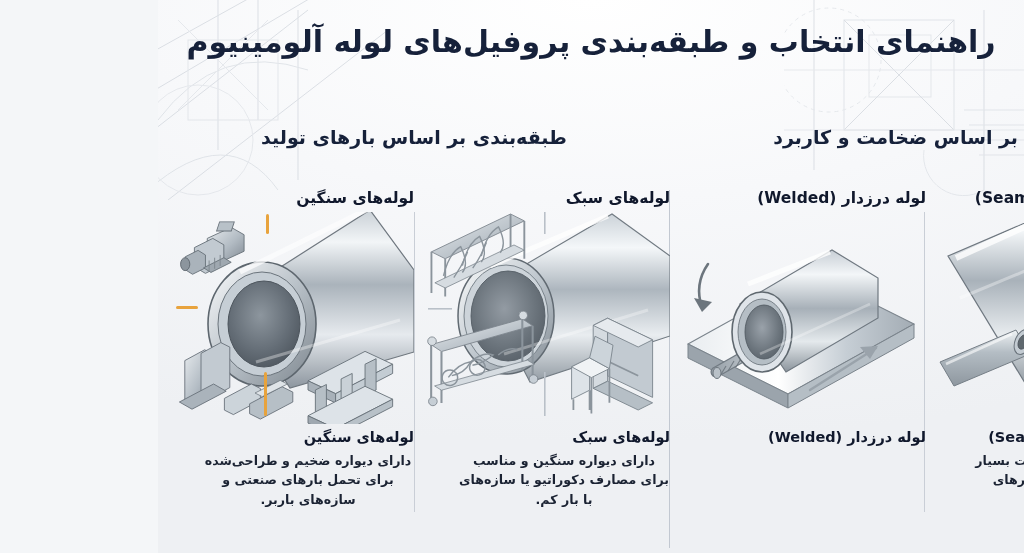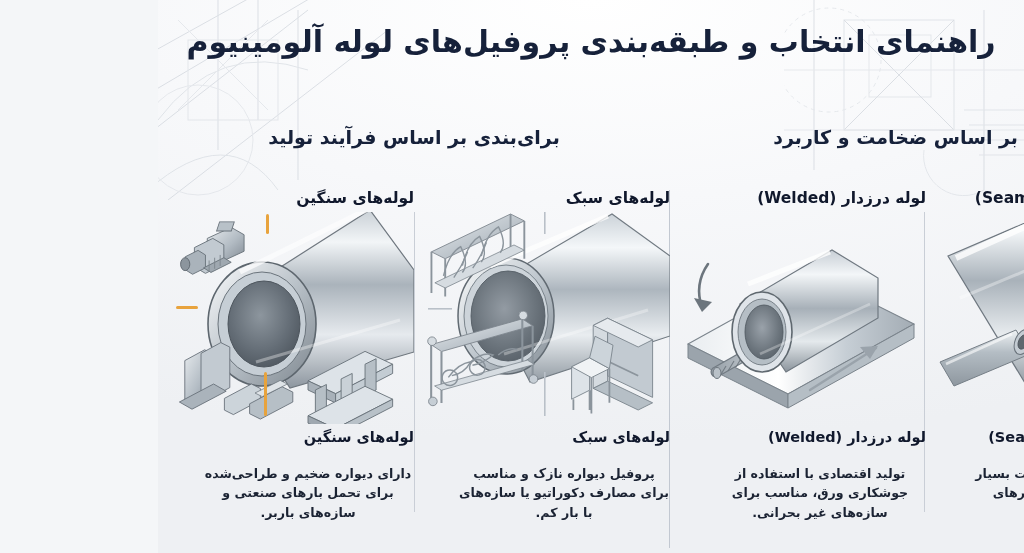--- a/index.html
+++ b/index.html
@@ -51,21 +51,21 @@
   }
   .art{position:relative;width:244px;height:212px;margin-top:2px;}
   .art svg{display:block;width:100%;height:100%;}
 
   .cap-title{
     margin-top:4px;
     font-size:14.5px;font-weight:bold;color:#10182c;direction:rtl;text-align:center;
     line-height:1.35;white-space:nowrap;
   }
   .cap-body{
-    margin-top:16px;width:212px;
+    margin-top:3px;width:212px;
     font-size:12.6px;color:#1b2333;direction:rtl;text-align:center;
     line-height:1.55;font-weight:600;
   }
 
   
   .vdiv{position:absolute;width:1px;background:#c9ced6;}
   .vdiv.main{left:511px;top:190px;height:358px;background:#c2c8d1;}
   .vdiv.d1{left:766px;top:212px;height:300px;}
   .vdiv.d2{left:256px;top:212px;height:300px;}
 </style>
@@ -95,21 +95,21 @@
       <path d="M0 70 L240 70 M0 130 L240 130" stroke="#d6dae0"></path>
       <circle cx="45" cy="60" r="52" stroke="#d4d9df" stroke-dasharray="4 4"></circle>
       <path d="M180 110 L240 110 M185 125 L245 125 M190 140 L250 140 M195 155 L255 155" stroke="#d0d5dc"></path>
       <path d="M140 150 a40 40 0 0 0 60 40" stroke="#d4d9df"></path>
     </g>
   </svg>
 
   <div class="title">راهنمای انتخاب و طبقه‌بندی پروفیل‌های لوله آلومینیوم</div>
 
   <div class="sec-head right">طبقه‌بندی بر اساس ضخامت و کاربرد</div>
-  <div class="sec-head left">برای‌بندی بر اساس فرآیند تولید</div>
+  <div class="sec-head left">طبقه‌بندی بر اساس بارهای تولید</div>
 
   <div class="vdiv main"></div>
   <div class="vdiv d1"></div>
   <div class="vdiv d2"></div>
 
   <div class="cols">
 
     <div class="col">
       <div class="col-title">لوله‌های سنگین</div>
       <div class="art">
@@ -268,21 +268,21 @@
             <path d="M24 42 L30 18 L50 28 L46 54 Z" fill="#ccd4da" stroke="#7b848c" stroke-width="1"></path>
             <path d="M6 88 L6 100 M26 64 L26 104 M46 54 L46 92 M24 78 L24 100" stroke="#8b949c" stroke-width="2" fill="none"></path>
           </g>
 
           <rect x="118" y="0" width="1.6" height="22" fill="#b9c0c8"></rect>
           <rect x="2" y="96" width="24" height="1.6" fill="#b9c0c8"></rect>
           <rect x="118" y="160" width="1.6" height="44" fill="#b9c0c8"></rect>
         </svg>
       </div>
       <div class="cap-title">لوله‌های سبک</div>
-      <div class="cap-body">پروفیل دیواره نازک و مناسب برای مصارف دکوراتیو یا سازه‌های با بار کم.</div>
+      <div class="cap-body">دارای دیواره سنگین و مناسب برای مصارف دکوراتیو یا سازه‌های با بار کم.</div>
     </div>
 
     <div class="col">
       <div class="col-title">لوله درزدار (Welded)</div>
       <div class="art">
         <svg viewBox="0 0 244 212">
           <defs>
             <linearGradient id="wTube" x1="0" y1="0" x2="0" y2="1">
               <stop offset="0%" stop-color="#c7ced5"></stop>
               <stop offset="20%" stop-color="#f3f6f8"></stop>
@@ -339,21 +339,20 @@
             <path d="M12 86 l8 14 l10 -10" fill="#6c757d" stroke="none"></path>
           </g>
 
           <g fill="none" stroke="#9aa3ab" stroke-width="2.4" stroke-linecap="round">
             <path d="M128 178 L194 136"></path>
             <path d="M196 134 l-18 1 l10 12 z" fill="#9aa3ab" stroke="none"></path>
           </g>
         </svg>
       </div>
       <div class="cap-title">لوله درزدار (Welded)</div>
-      <div class="cap-body">تولید اقتصادی با استفاده از جوشکاری ورق، مناسب برای سازه‌های غیر بحرانی.</div>
     </div>
 
     <div class="col">
       <div class="col-title">لوله بدون درز (Seamless)</div>
       <div class="art">
         <svg viewBox="0 0 244 212">
           <defs>
             <linearGradient id="sTube" x1="0" y1="0" x2="0" y2="1">
               <stop offset="0%" stop-color="#c9d0d6"></stop>
               <stop offset="18%" stop-color="#f4f7f9"></stop>

